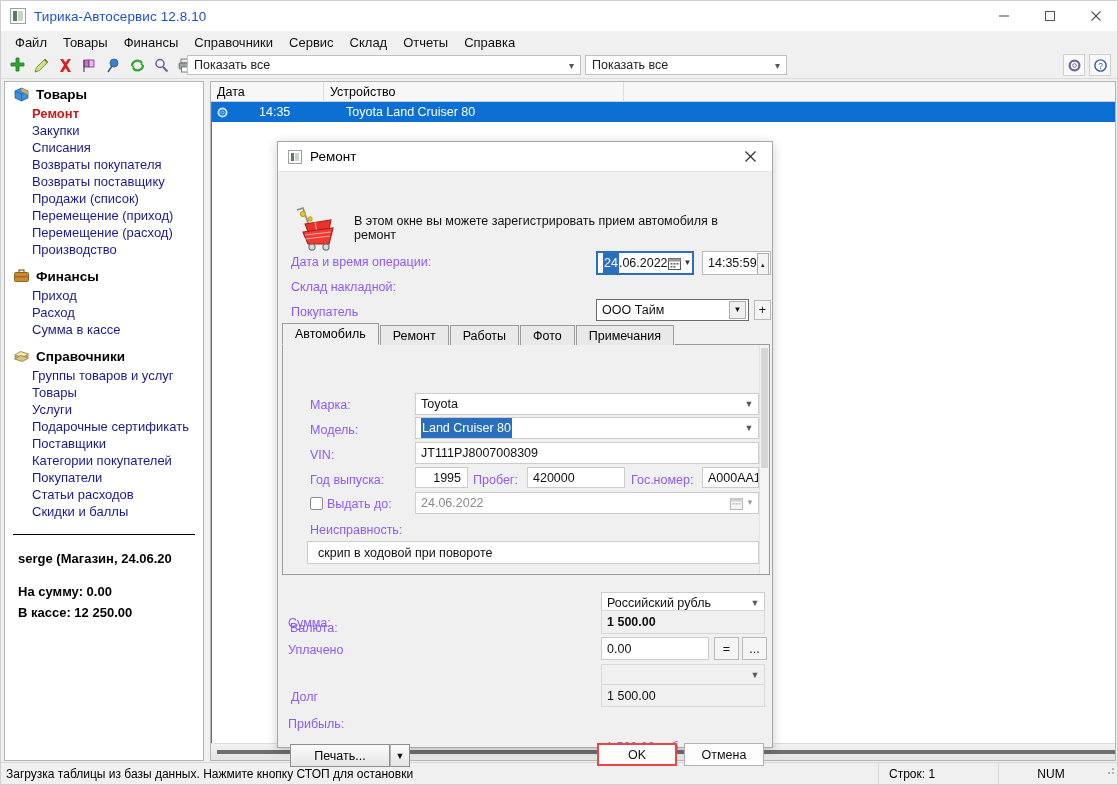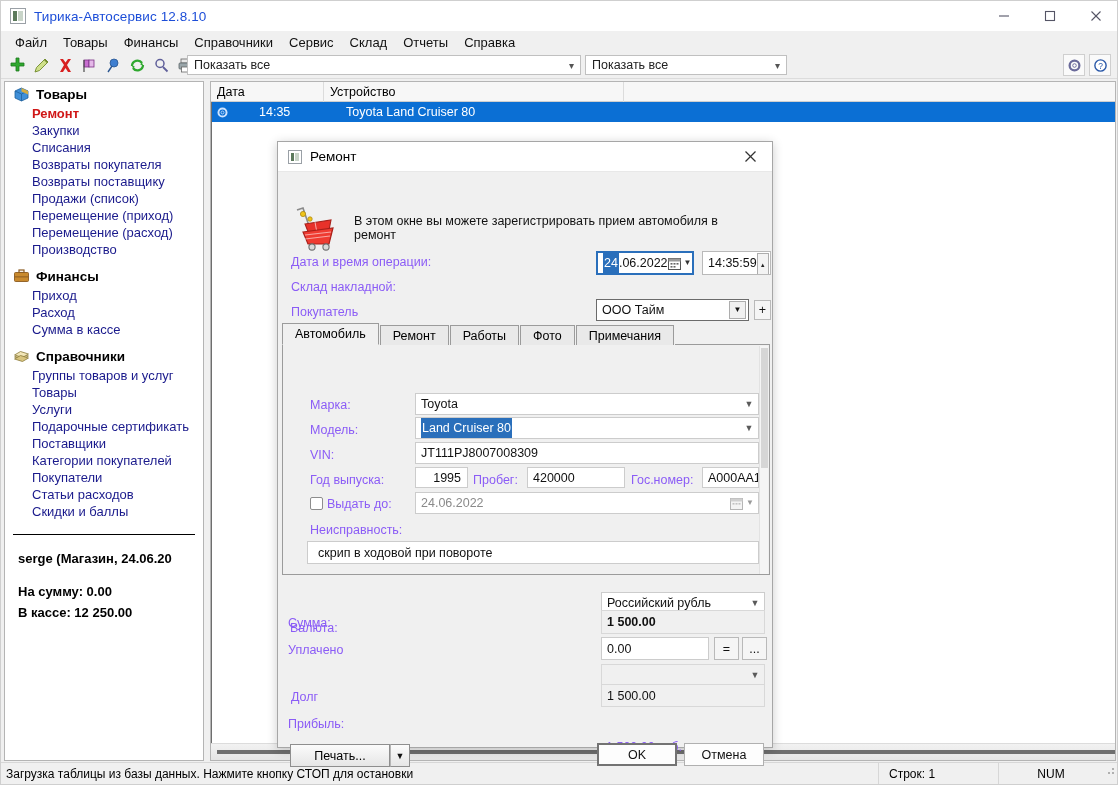--- a/index.html
+++ b/index.html
@@ -276,21 +276,21 @@
   .checkbox {
     position: absolute; width: 13px; height: 13px;
     border: 1px solid #8d8d8d; background: #fff; border-radius: 2px;
   }
 
   .btn {
     position: absolute; background: #fdfdfd; border: 1px solid #b0b0b0;
     display: flex; align-items: center; justify-content: center;
     font-size: 12.5px; color: #111; height: 23px;
   }
-  .btn.primary { border: 2px solid #737373; }
+  .btn.primary { border: 2px solid #ef4444; }
   .split-main {
     position: absolute; background: linear-gradient(#fbfbfb,#e6e6e6);
     border: 1px solid #8e8e8e; height: 23px;
     display: flex; align-items: center; justify-content: center; font-size: 12.5px;
   }
   .split-arrow {
     position: absolute; background: linear-gradient(#fbfbfb,#e6e6e6);
     border: 1px solid #8e8e8e; border-left: 1px solid #b5b5b5; height: 23px; width: 20px;
     display: flex; align-items: center; justify-content: center;
   }

